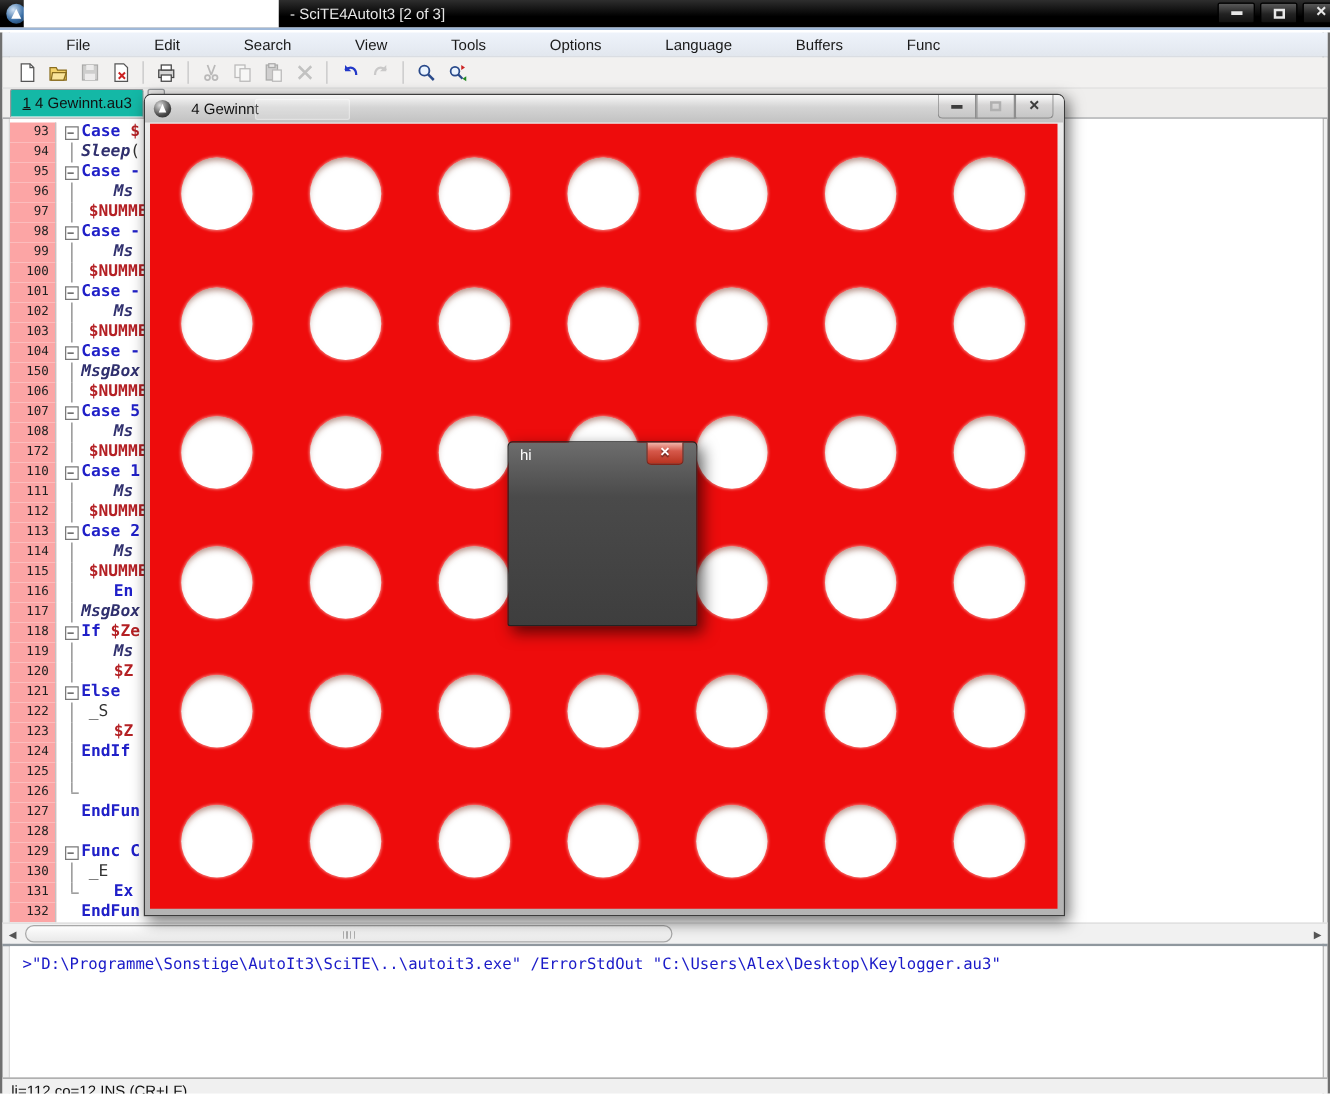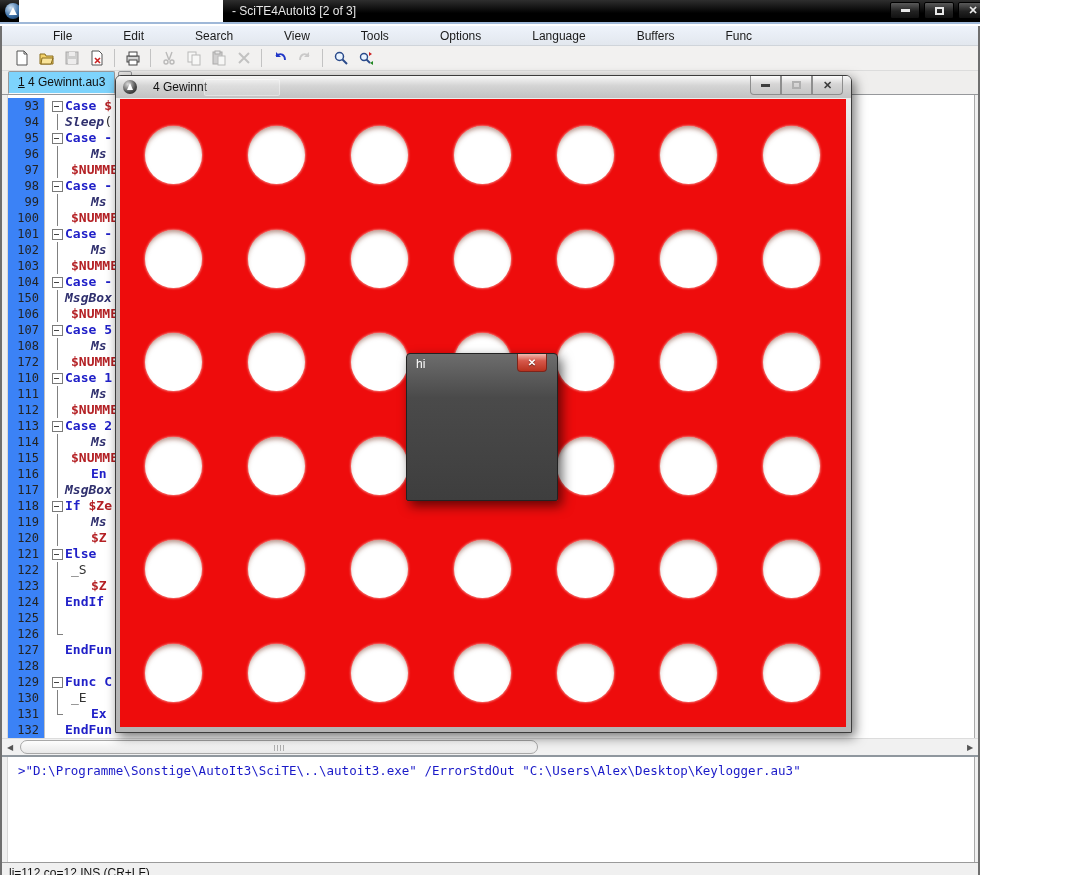--- a/index.html
+++ b/index.html
@@ -1,18 +1,18 @@
 <!DOCTYPE html>
 <html><head>
 <meta charset="utf-8">
 <style>
   * { margin:0; padding:0; box-sizing:border-box; }
   html,body { background:#fff; }
   body { font-family:"Liberation Sans", sans-serif; width:1074px; height:875px; overflow:hidden; }
-  .app { position:relative; width:980px; height:875px; background:#fff; overflow:hidden; }
+  .app { position:relative; width:1064px; height:875px; background:#fff; overflow:hidden; }
 
   
   .titlebar { position:absolute; left:0; top:0; right:0; height:24px;
     background:linear-gradient(#2e2e2e,#000 60%,#000); border-bottom:2px solid #9fb8d8; }
   .app-icon { position:absolute; left:5px; top:3px; width:16px; height:16px; border-radius:50%;
     background:radial-gradient(circle at 35% 30%, #cfe2f5, #3a6ea5 55%, #16324f); }
   .app-icon::before { content:""; position:absolute; left:4px; top:4px; width:0; height:0;
     border-left:4px solid transparent; border-right:4px solid transparent; border-bottom:8px solid #fff; }
   .redact { position:absolute; left:19px; top:0; width:204px; height:22px; background:#fff; }
   .main-title { position:absolute; left:232px; top:0; height:22px; line-height:22px;
@@ -40,32 +40,32 @@
   .toolbar { position:absolute; left:2px; right:2px; top:46px; height:25px; background:#f2f1f0;
     border-bottom:1px solid #dcdcdc; display:flex; align-items:center; padding-left:8px; gap:2px; z-index:2; }
   .tbtn { width:23px; height:22px; display:flex; align-items:center; justify-content:center; background:transparent; border:none; }
   .tbtn svg { width:16px; height:16px; }
   .tbtn.disabled { opacity:.45; filter:grayscale(1); }
   .tsep { width:1px; height:18px; background:#c3c3c3; margin:0 4px; }
 
   
   .tabbar { position:absolute; left:2px; right:2px; top:71px; height:24px; background:#efeeed;
     border-bottom:1px solid #96989b; display:flex; align-items:flex-end; padding-left:6px; z-index:2; }
-  .tab { height:23px; line-height:21px; padding:0 9px; font-size:12px; background:#7dd3fc;
+  .tab { height:23px; line-height:21px; padding:0 9px; font-size:12px; background:#14b8a6;
     border:1px solid #96989b; border-bottom:1px solid #fafafa; border-radius:2px 2px 0 0; color:#111; }
   .tab .accel { text-decoration:underline; }
   .tab.partial { width:14px; overflow:hidden; padding:0 0 0 4px; margin-left:3px; background:#e7e6e5;
     border-bottom:1px solid #96989b; }
 
   
   .editor { position:absolute; left:8px; right:6px; top:95px; height:643px; background:#fff;
     overflow:hidden; padding-top:3px; z-index:2; }
   .cl { display:flex; height:16px; line-height:16px; font-family:"DejaVu Sans Mono","Liberation Mono",monospace; font-size:13px; }
-  .ln { width:37px; background:#3b82f6; color:#222; text-align:right; padding-right:5px;
-    font-size:12px; border-right:1px solid #c2c2c2; }
+  .ln { width:37px; background:#fca5a5; color:#222; text-align:right; padding-right:5px;
+    font-size:10px; border-right:1px solid #c2c2c2; }
   .gap { width:5px; }
   .fold { width:15px; position:relative; }
   .fold.line::before { content:""; position:absolute; left:7px; top:0; bottom:0; width:1px; background:#808080; }
   .fold.box::before { content:""; position:absolute; left:2px; top:3px; width:9px; height:9px;
     border:1px solid #7a7a7a; background:#fff; }
   .fold.box::after { content:""; position:absolute; left:4px; top:8px; width:5px; height:1px; background:#444; }
   .fold.end::before { content:""; position:absolute; left:7px; top:0; height:8px; width:1px; background:#808080; }
   .fold.end::after { content:""; position:absolute; left:7px; top:8px; width:6px; height:1px; background:#808080; }
   .code { white-space:pre; }
   .kw { color:#2020c8; font-weight:bold; }

